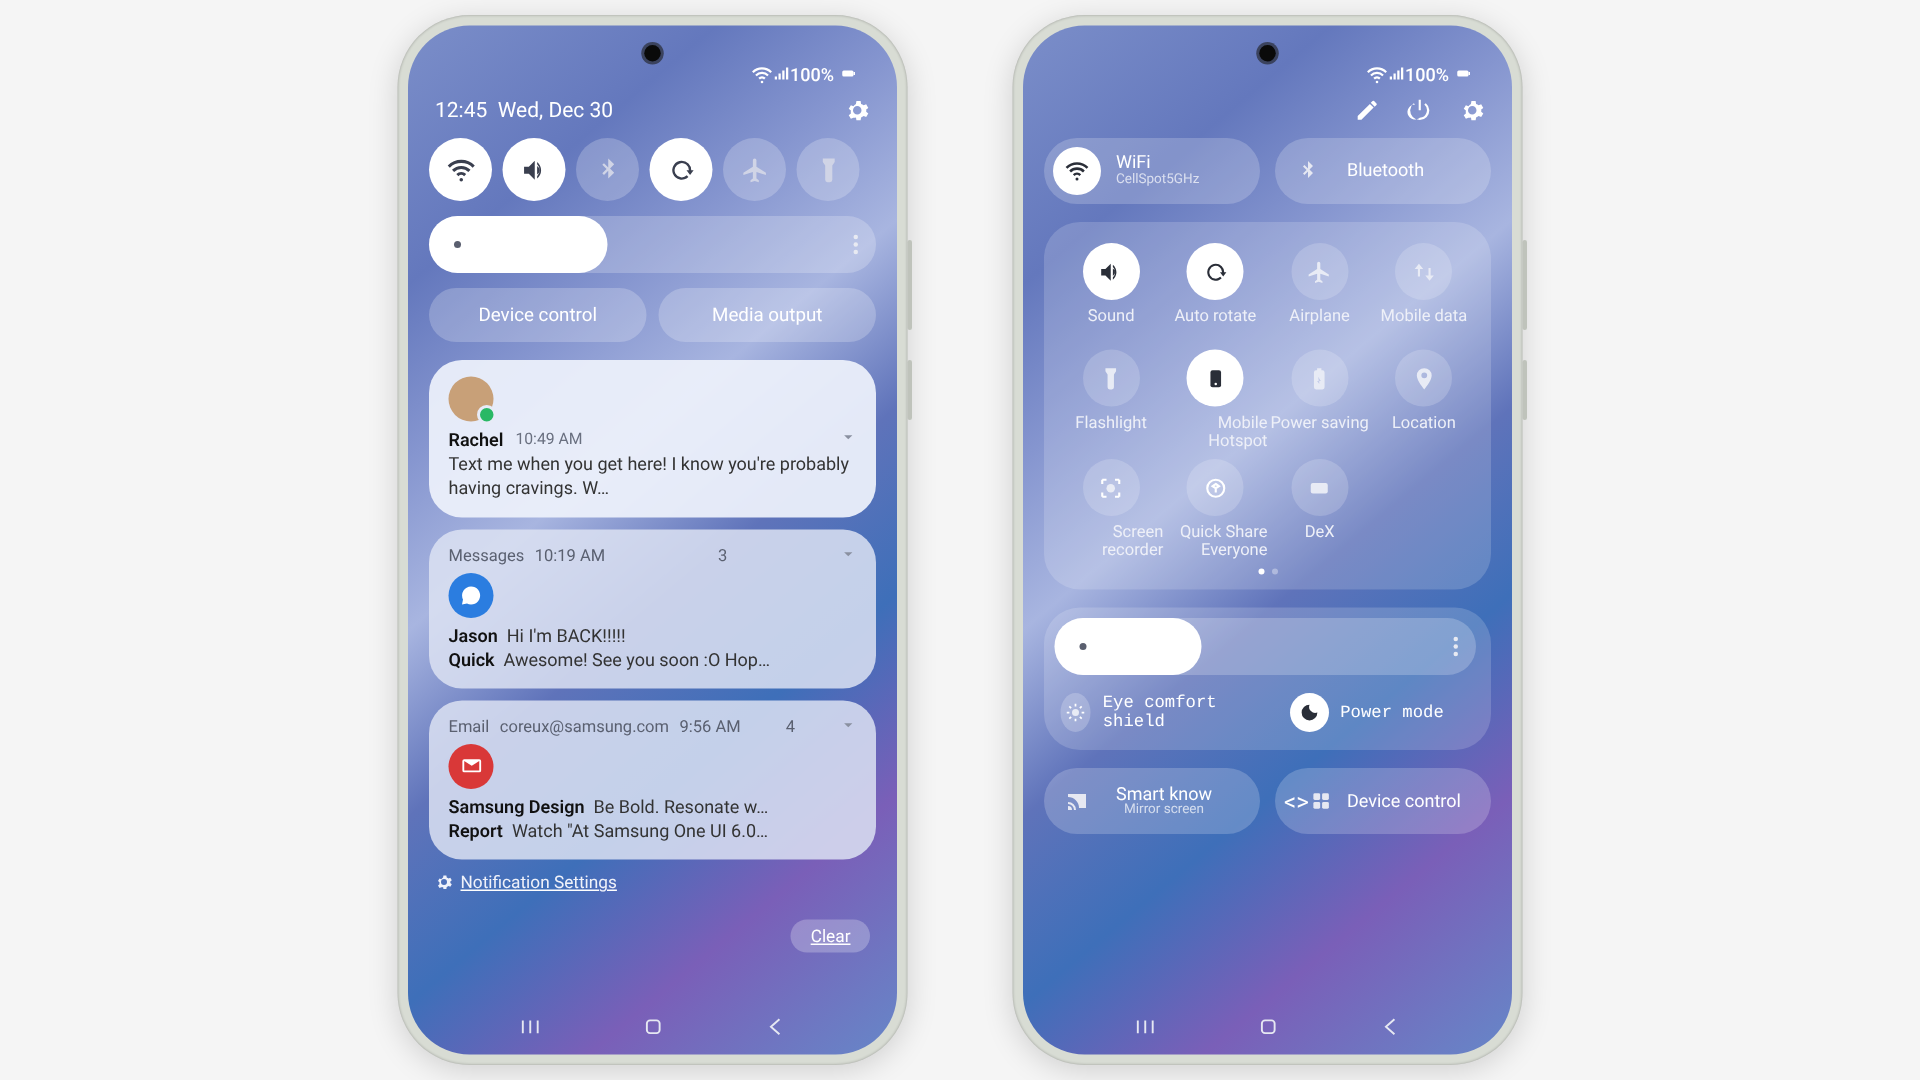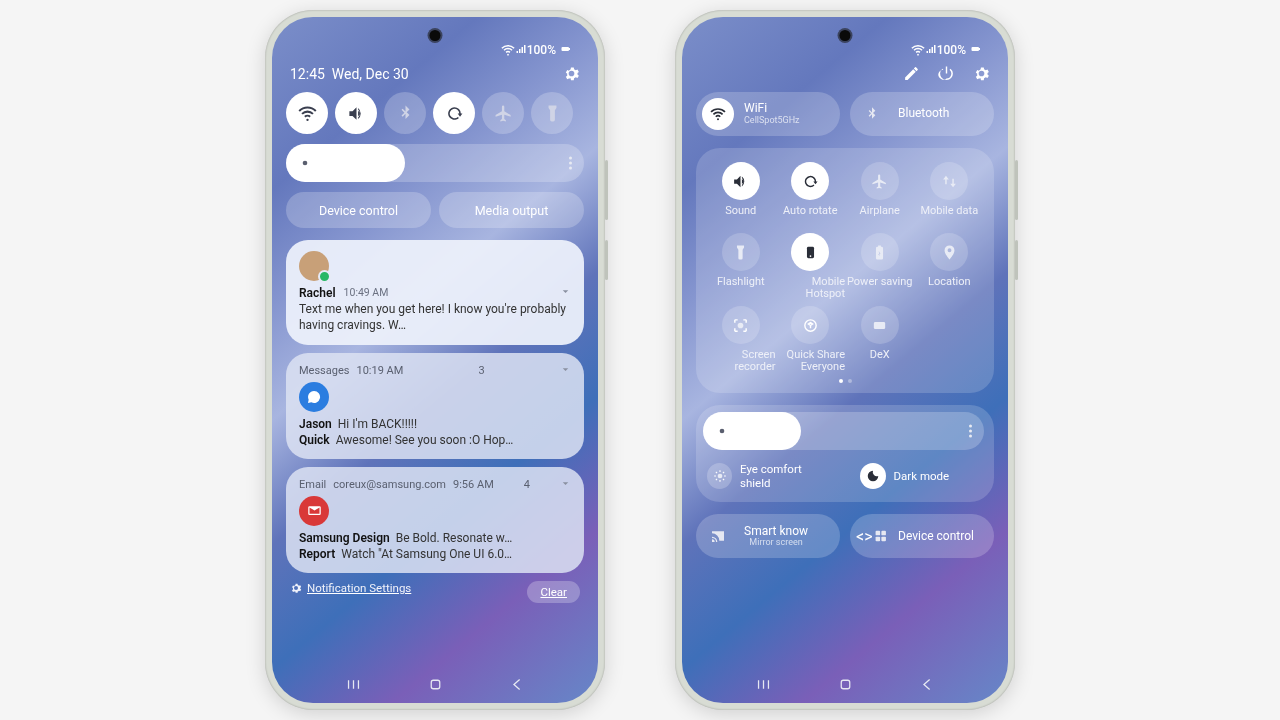--- a/index.html
+++ b/index.html
@@ -81,21 +81,21 @@
   .avatar .badge{ position:absolute; bottom:-2px; right:-2px; width:13px;height:13px;border-radius:50%;background:#29b865;border:2px solid #e7ebf7;}
   .notif-body { margin-left:37px; color:#2a2e38; line-height:1.35;}
   .notif-body.aside { margin-left:0; display:flex; gap:4px;flex-direction:column;}
   .sender { font-weight:600; color:#111;}
   .msg-line { display:flex; gap:6px; color:#333;}
   .chev { margin-left:auto; }
   .chev svg{width:11px;height:11px;fill:#8a90a0;}
   .notif-footer { display:flex; align-items:flex-start; justify-content:space-between; margin-top:2px; padding:0 4px;text-decoration:underline;}
   .nset { display:flex; align-items:center; gap:5px; font-size:11.5px; color:#f0f2fa;}
   .nset svg{width:12px;height:12px;fill:#f0f2fa;}
-  .clear-btn { font-size:11.5px; padding:4px 13px; border-radius:12px; background:rgba(255,255,255,.25);}
+  .clear-btn { font-size:11.5px; padding:4px 13px; border-radius:12px; background:rgba(255,255,255,.25);margin-top:32px;}
   .navbar {
     position:absolute; bottom:10px; left:0; right:0;
     display:flex; justify-content:space-around; align-items:center;
     padding:0 40px;
   }
   .navbar svg { width:17px; height:17px; fill:none; stroke:#e6e8f2; stroke-width:1.8;}
   
   .chip-row { display:flex; gap:10px; margin-bottom:12px;}
   .chip {
     flex:1; height:44px; border-radius:22px; background:rgba(255,255,255,.20);
@@ -118,21 +118,21 @@
     width:38px;height:38px;border-radius:50%;background:rgba(255,255,255,.18);
     display:flex;align-items:center;justify-content:center;
   }
   .tile-icon.on { background:#fff;}
   .tile-icon svg{width:17px;height:17px;fill:#e8ebf5;}
   .tile-icon.on svg{fill:#2a2e38;}
   .tile-label { font-size:11px; text-align:right; line-height:1.1; min-height:22px; color:#eef0f8;}
   .dots-page { display:flex; justify-content:center; gap:5px; margin-top:6px;}
   .dots-page span{width:4px;height:4px;border-radius:50%;background:rgba(255,255,255,.35);}
   .dots-page span.on{background:#fff;}
-  .comfort-row { display:flex; gap:24px;}
+  .comfort-row { display:flex; gap:24px;font-family:Liberation Mono, monospace;}
   .comfort {
     flex:1; display:flex; align-items:center; gap:8px;
     font-size:11.5px; padding:4px 0 2px 4px;
   }
   .comfort .ci{width:26px;height:26px;border-radius:50%;background:rgba(255,255,255,.22);display:flex;align-items:center;justify-content:center;}
   .comfort .ci.on{background:#fff;}
   .comfort .ci svg{width:14px;height:14px;fill:#e8ebf5;}
   .comfort .ci.on svg{fill:#2a2e38;}
 </style>
 </head>
@@ -580,21 +580,21 @@
                 </svg>
               </div>
             <span>Eye comfort shield</span>
           </div>
           <div class="comfort">
             <div class="ci on">
                 <svg viewBox="0 0 24 24">
                   <use href="#i-moon"></use>
                 </svg>
               </div>
-            <span>Dark mode</span>
+            <span>Power mode</span>
           </div>
         </div>
       </div>
       <div class="chip-row">
         <div class="chip">
           <div class="chip-icon off">
               <svg viewBox="0 0 24 24">
                 <use href="#i-cast"></use>
               </svg>
             </div>

